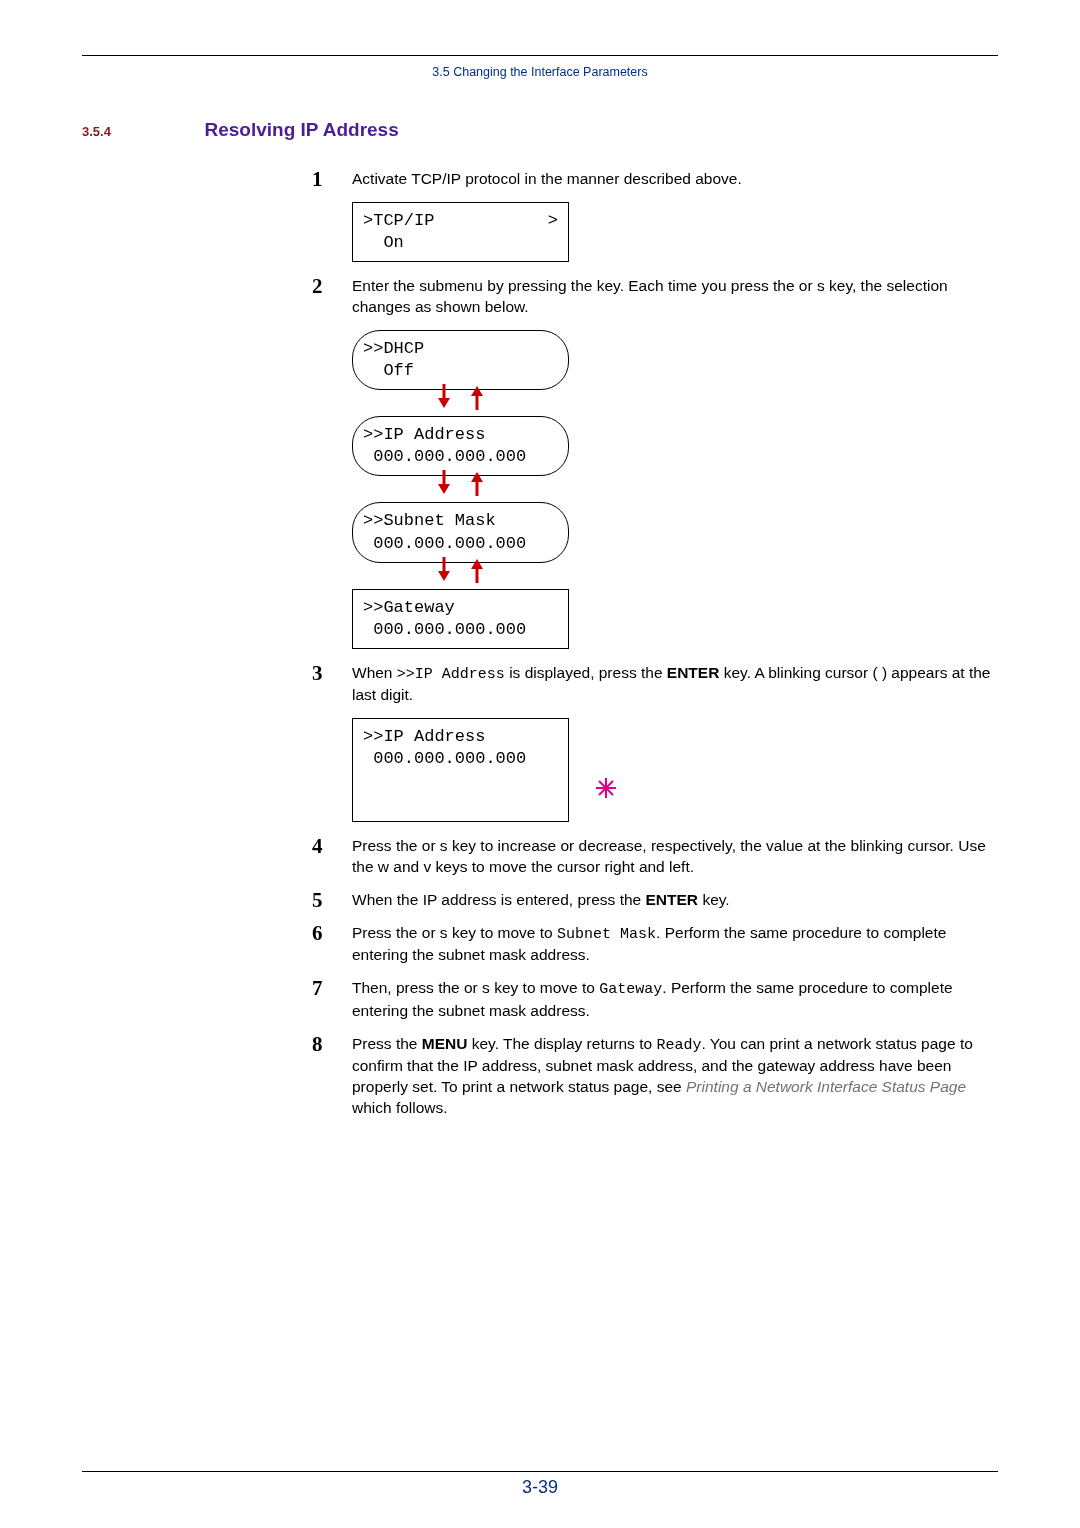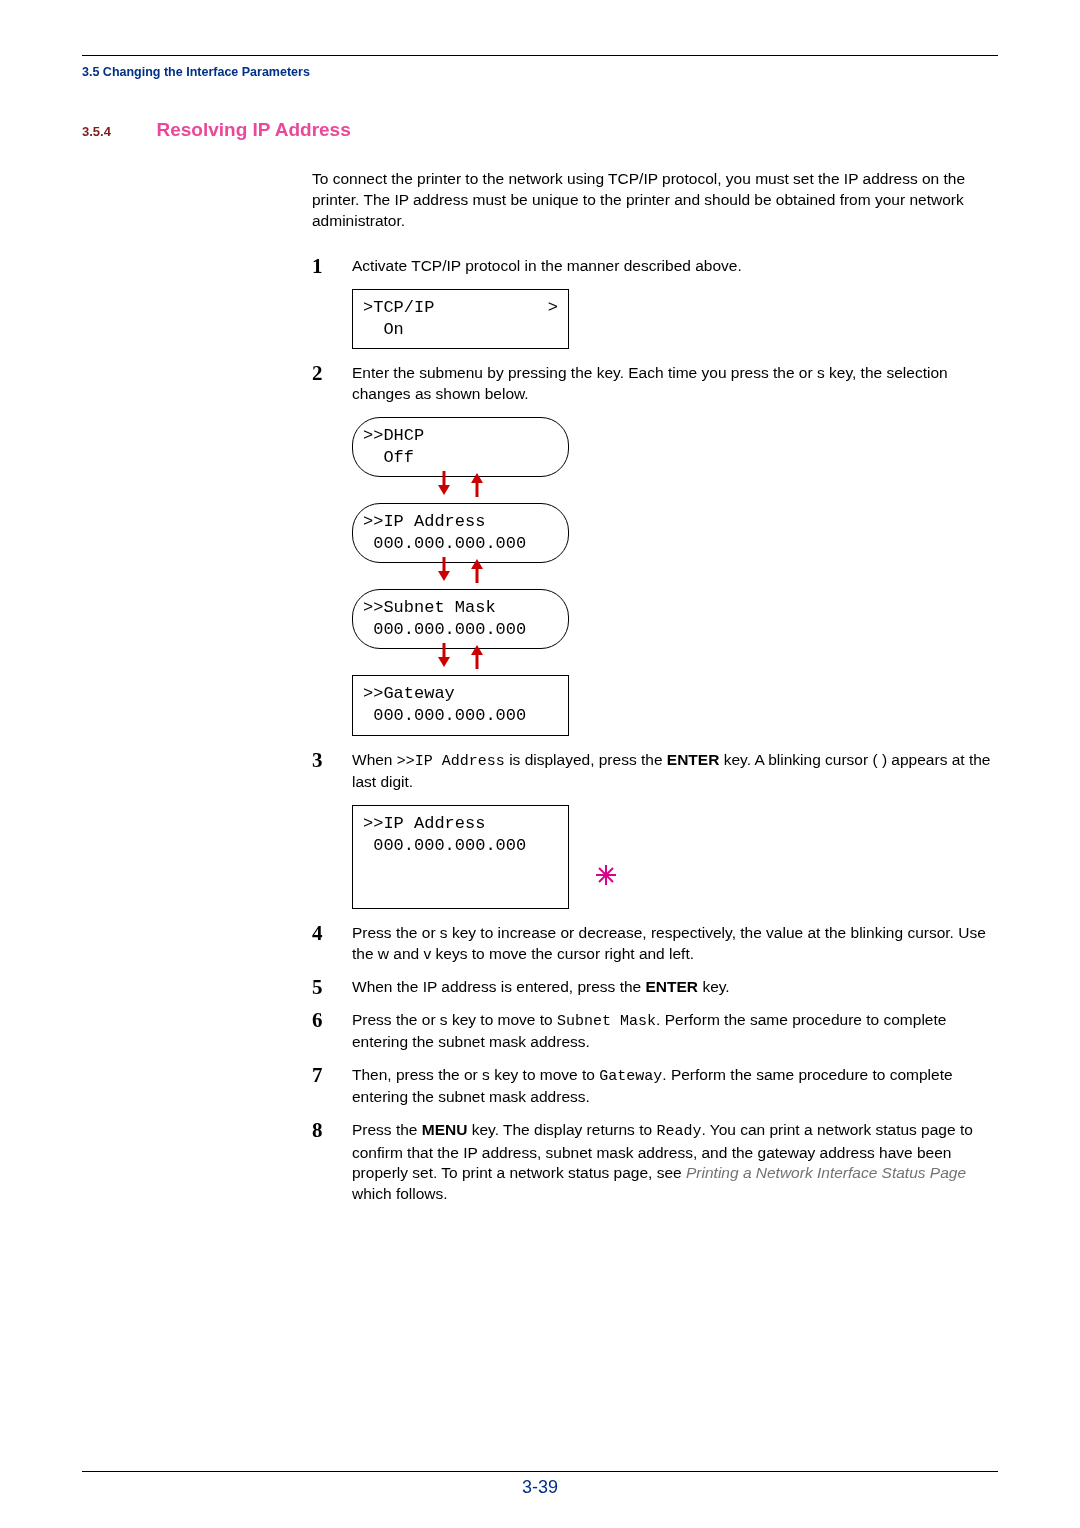--- a/index.html
+++ b/index.html
@@ -19,42 +19,43 @@
     width: 100%;
     height: 100%;
     position: relative;
   }
   .top-rule {
     border-top: 1px solid #000;
     height: 1px;
     width: 100%;
   }
   .running-head {
-    text-align: left;
+    text-align: center;
     color: #003087;
-    font-weight: bold;
+    font-weight: normal;
     font-size: 12.5px;
     margin-top: 8px;
     margin-bottom: 40px;
   }
   .section-heading {
     margin-top: 20px;
     margin-bottom: 28px;
   }
   .section-num {
     color: #7f1d1d;
     font-weight: bold;
     font-size: 13px;
     display: inline-block;
     width: 70px;
   }
   .section-title {
-    color: #ec4899;
+    color: #4c1d95;
     font-weight: bold;
     font-size: 19px;
+    margin-left: 48px;
   }
   .intro {
     margin-left: 230px;
     margin-right: 0;
     font-size: 15.5px;
     line-height: 1.35;
     color: #000;
     margin-bottom: 24px;
   }
   .step-row {
@@ -139,21 +140,20 @@
 
 <div class="page">
   <div class="top-rule"></div>
   <div class="running-head">3.5 Changing the Interface Parameters</div>
 
   <div class="section-heading">
     <span class="section-num">3.5.4</span>
     <span class="section-title">Resolving IP Address</span>
   </div>
 
-  <div class="intro">To connect the printer to the network using TCP/IP protocol, you must set the IP address on the printer. The IP address must be unique to the printer and should be obtained from your network administrator.</div>
 
   <div class="step-row">
     <div class="step-num">1</div>
     <div class="step-body">Activate TCP/IP protocol in the manner described above.</div>
   </div>
   <div class="lcd-box"><span>&gt;TCP/IP</span><span class="gt-right">&gt;</span>
 <span>  On</span></div>
 
   <div class="step-row">
     <div class="step-num">2</div>

